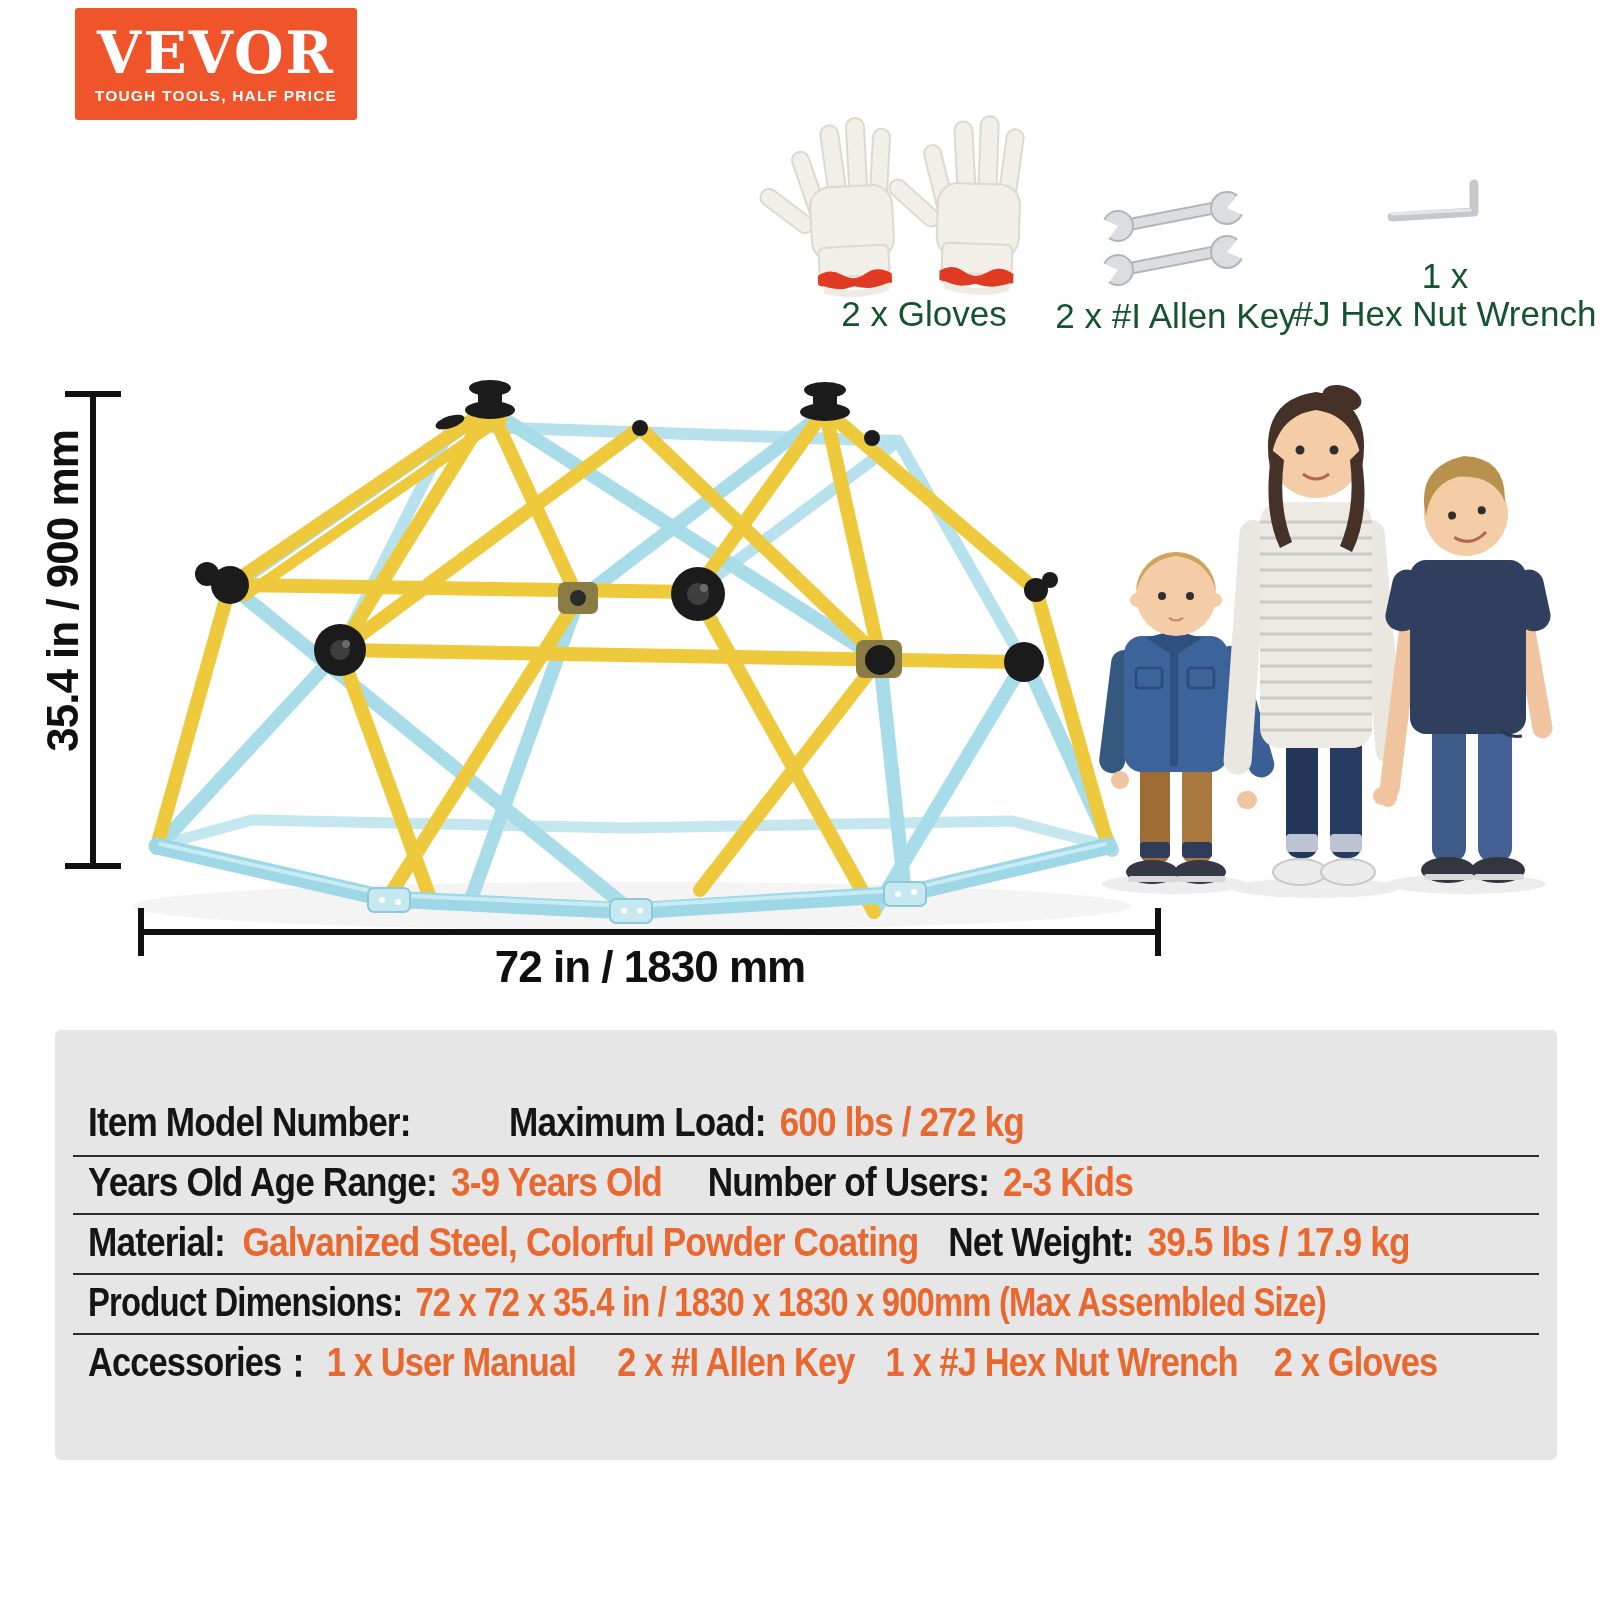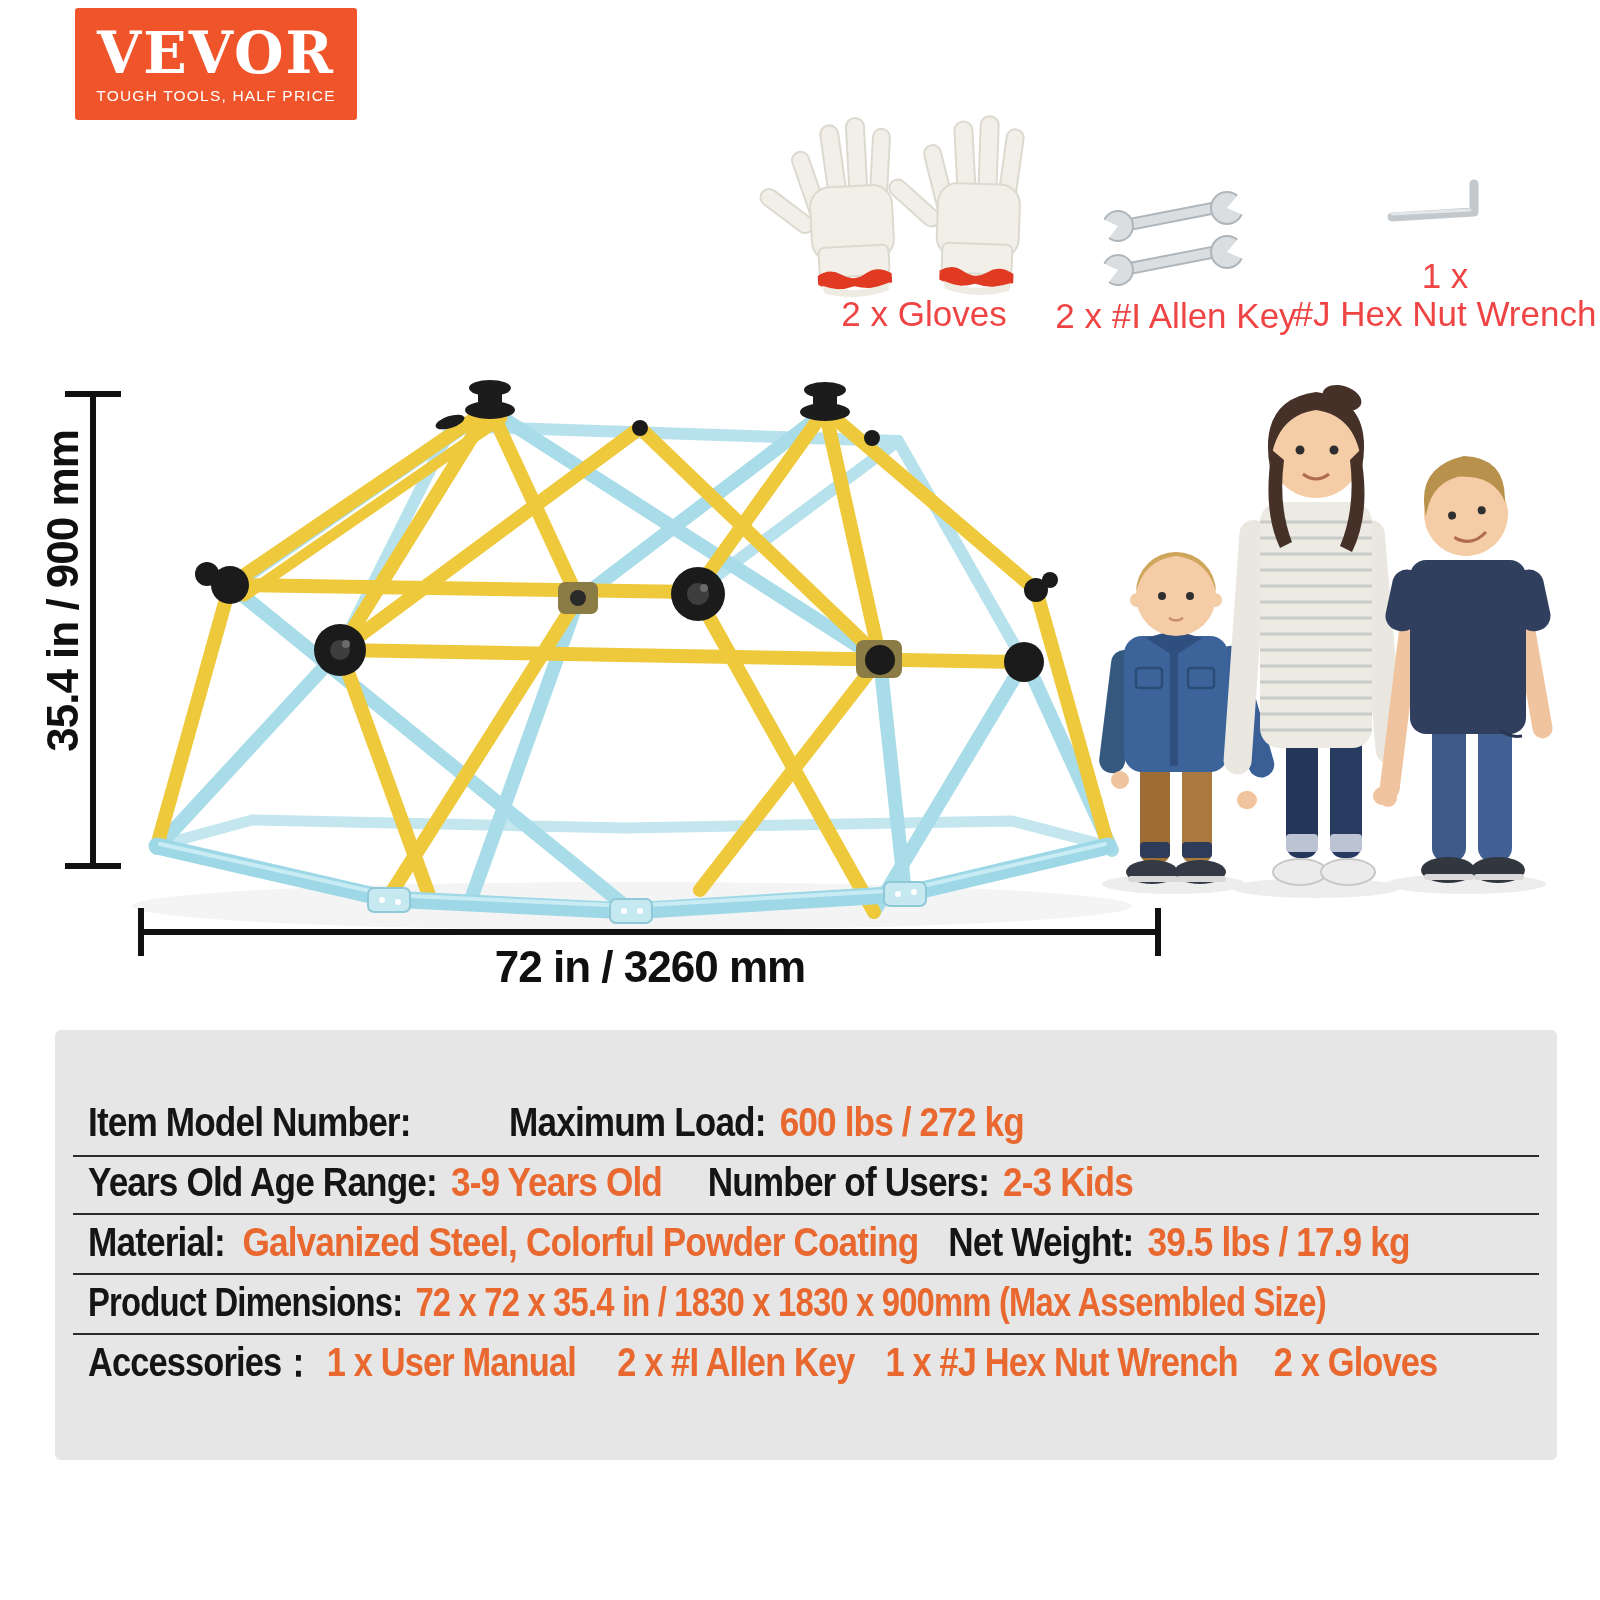--- a/index.html
+++ b/index.html
@@ -4,23 +4,23 @@
 <style>
   html,body{margin:0;padding:0;background:#fff;}
   .page{position:relative;width:1600px;height:1600px;background:#ffffff;overflow:hidden;
         font-family:"Liberation Sans",sans-serif;padding-left:12px;}
   svg{position:absolute;left:0;top:0;}
   
   .logo{position:absolute;left:75px;top:8px;width:282px;height:112px;background:#F0542B;
         border-radius:3px;display:flex;flex-direction:column;align-items:center;justify-content:center;}
   .logo-word{color:#fff;font-family:"DejaVu Serif",serif;font-weight:bold;font-size:57px;
         letter-spacing:2px;line-height:1;}
-  .logo-tag{color:#fff;font-weight:normal;font-size:15.5px;letter-spacing:1.2px;margin-top:6px;}
+  .logo-tag{color:#fff;font-weight:bold;font-size:15.5px;letter-spacing:1.2px;margin-top:6px;}
   
-  .acc-label{position:absolute;font-size:35px;color:#ef4444;text-align:center;white-space:nowrap;}
+  .acc-label{position:absolute;font-size:35px;color:#14532d;text-align:center;white-space:nowrap;}
   
   .dim-label{position:absolute;font-size:44px;font-weight:bold;color:#101010;letter-spacing:-1px;
         text-align:center;white-space:nowrap;}
   .dim-v{left:-167px;top:566px;width:460px;transform:rotate(-90deg);}
   .dim-h{left:400px;top:942px;width:500px;}
   
   .panel{position:absolute;left:55px;top:1030px;width:1502px;height:430px;background:#E6E6E6;
          border-radius:6px;}
   .divider{position:absolute;left:18px;right:18px;height:0;border-top:2px solid #2b2b2b;}
   .row{position:absolute;left:33px;right:10px;height:46px;display:flex;align-items:center;
@@ -278,21 +278,21 @@
     <div class="logo-word">VEVOR</div>
     <div class="logo-tag">TOUGH TOOLS, HALF PRICE</div>
   </div>
 
   <div class="acc-label" style="left:774px;top:294px;width:300px;">2 x Gloves</div>
   <div class="acc-label" style="left:1026px;top:296px;width:300px;">2 x #I Allen Key</div>
   <div class="acc-label" style="left:1295px;top:256px;width:300px;">1 x</div>
   <div class="acc-label" style="left:1275px;top:294px;width:340px;">#J Hex Nut Wrench</div>
 
   <div class="dim-label dim-v">35.4 in / 900 mm</div>
-  <div class="dim-label dim-h">72 in / 3260 mm</div>
+  <div class="dim-label dim-h">72 in / 1830 mm</div>
 
   <div class="panel">
     <div class="row r1" style="top:69px;">
       <span class="lbl">Item Model Number:</span>
       <span class="lbl" style="margin-left:112px;">Maximum Load:</span>
       <span class="val" style="margin-left:16px;">600 lbs / 272 kg</span>
     </div>
     <div class="divider" style="top:125px;"></div>
 
     <div class="row r2" style="top:129px;">

